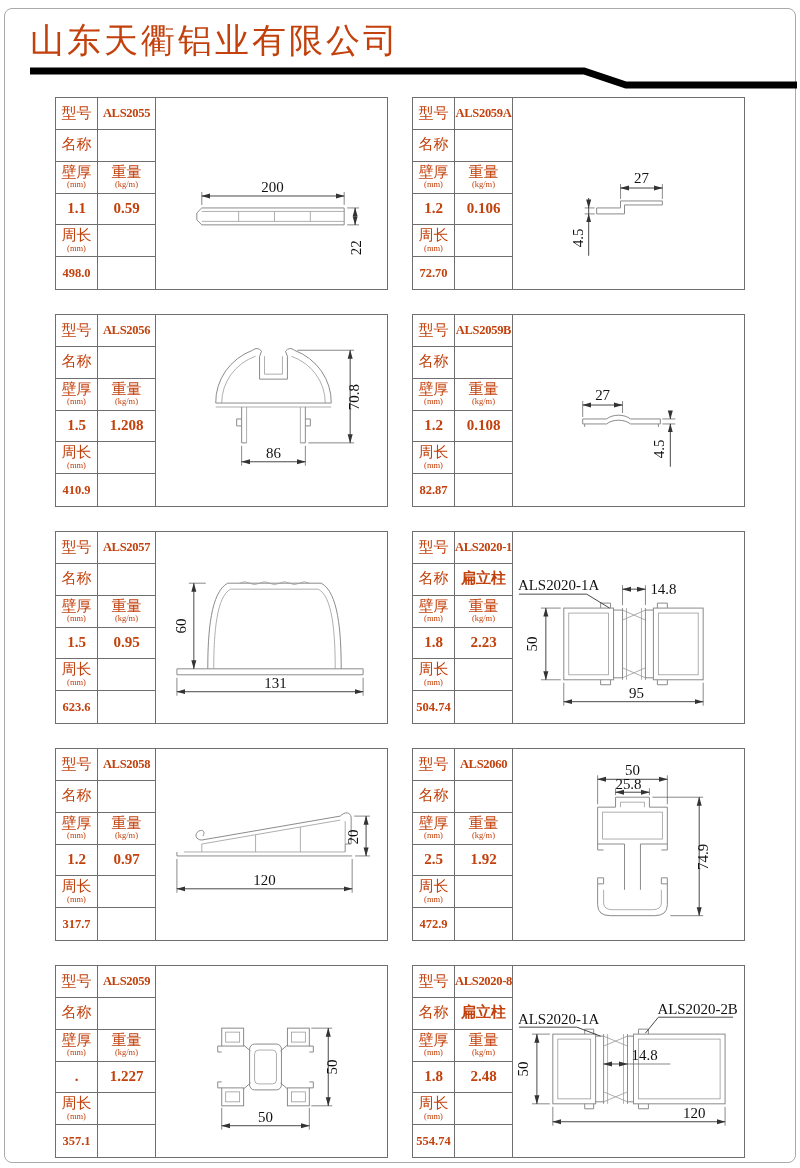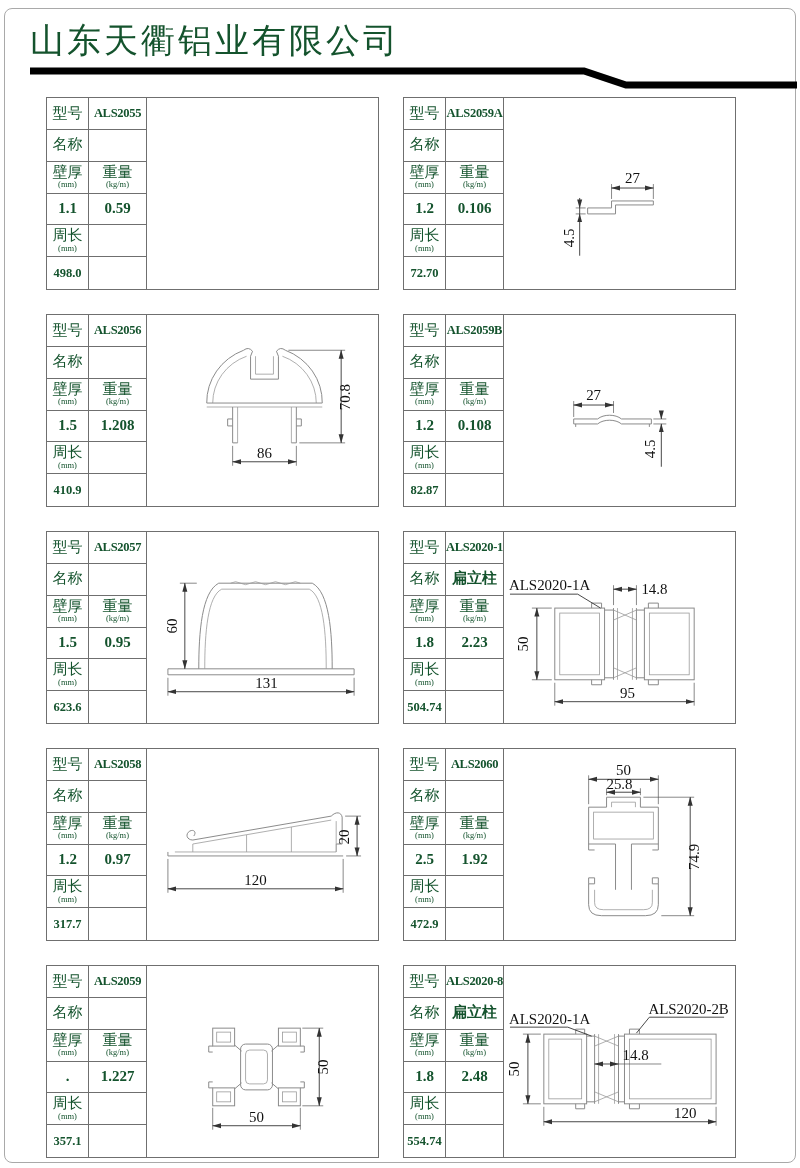--- a/index.html
+++ b/index.html
@@ -1,22 +1,22 @@
 <!DOCTYPE html>
 <html><head>
 <meta charset="utf-8">
 <style>
   html,body{margin:0;padding:0;background:#e8e8e8;}
   .page{position:relative;width:800px;height:1168px;background:#ffffff;margin:0 auto;
-        font-family:"Liberation Serif","DejaVu Serif",serif;color:#14532d;overflow:hidden;}
+        font-family:"Liberation Serif","DejaVu Serif",serif;color:#c2410c;overflow:hidden;}
   .frame{position:absolute;left:4px;right:4px;top:8px;bottom:5px;border:1px solid #a9a9a9;border-radius:8px;pointer-events:none;}
   .company{position:absolute;left:30px;top:18px;font-size:34px;letter-spacing:3px;white-space:nowrap;}
   .series{position:absolute;right:16px;top:48px;font-size:21px;letter-spacing:1px;white-space:nowrap;}
   .hline{position:absolute;left:0;top:0;}
-  .panels{position:absolute;left:46px;top:97px;display:grid;
+  .panels{position:absolute;left:55px;top:97px;display:grid;
           grid-template-columns:333px 333px;column-gap:23px;row-gap:21px;grid-auto-rows:193px;gap:24px;}
   .panel{border:1px solid #6f6f6f;display:flex;box-sizing:border-box;background:#fff;}
   .ptable{width:100px;flex:0 0 100px;border-right:1px solid #6f6f6f;display:grid;
           grid-template-columns:42px 57px;grid-template-rows:repeat(6,1fr);box-sizing:border-box;}
   .c{border-bottom:1px solid #6f6f6f;display:flex;flex-direction:column;align-items:center;justify-content:center;
      overflow:visible;white-space:nowrap;line-height:1.05;}
   .c.l{border-right:1px solid #6f6f6f;}
   .ptable .c:nth-last-child(-n+2){border-bottom:none;}
   .lbl{font-size:15px;}
   .unit{font-size:8.5px;letter-spacing:0;}
@@ -69,20 +69,38 @@
           </div>
         <div class="c l v">1.1</div>
         <div class="c v">0.59</div>
         <div class="c l lbl">
             <span>周长</span>
             <span class="unit">(mm)</span>
           </div>
         <div class="c"></div>
         <div class="c l v peri">498.0</div>
         <div class="c"></div>
+      </div>
+      <div class="draw">
+        <svg viewBox="0 0 232 191" width="100%" height="100%">
+          <path class="prof" d="M46,110 H189 V127 H46 L41,122 V115 Z"></path>
+          <line class="prof2" x1="46" y1="113.5" x2="189" y2="113.5"></line>
+          <line class="prof2" x1="46" y1="123.5" x2="189" y2="123.5"></line>
+          <line class="prof2" x1="83" y1="113.5" x2="83" y2="123.5"></line>
+          <line class="prof2" x1="119" y1="113.5" x2="119" y2="123.5"></line>
+          <line class="prof2" x1="155" y1="113.5" x2="155" y2="123.5"></line>
+          <line class="ext" x1="46" y1="107" x2="46" y2="94"></line>
+          <line class="ext" x1="189" y1="107" x2="189" y2="94"></line>
+          <line class="dim" x1="46" y1="98" x2="189" y2="98" marker-start="url(#ar)" marker-end="url(#ar)"></line>
+          <text class="dimtxt" x="117" y="94" text-anchor="middle">200</text>
+          <line class="ext" x1="192" y1="110" x2="204" y2="110"></line>
+          <line class="ext" x1="192" y1="127" x2="204" y2="127"></line>
+          <line class="dim" x1="200" y1="110" x2="200" y2="127" marker-start="url(#ar)" marker-end="url(#ar)"></line>
+          <text class="dimtxt" x="206" y="150" text-anchor="middle" transform="rotate(-90 206 150)">22</text>
+        </svg>
       </div>
     </div>
 
     <div class="panel">
       <div class="ptable">
         <div class="c l lbl">型号</div>
         <div class="c v model">ALS2059A</div>
         <div class="c l lbl">名称</div>
         <div class="c v"></div>
         <div class="c l lbl">

